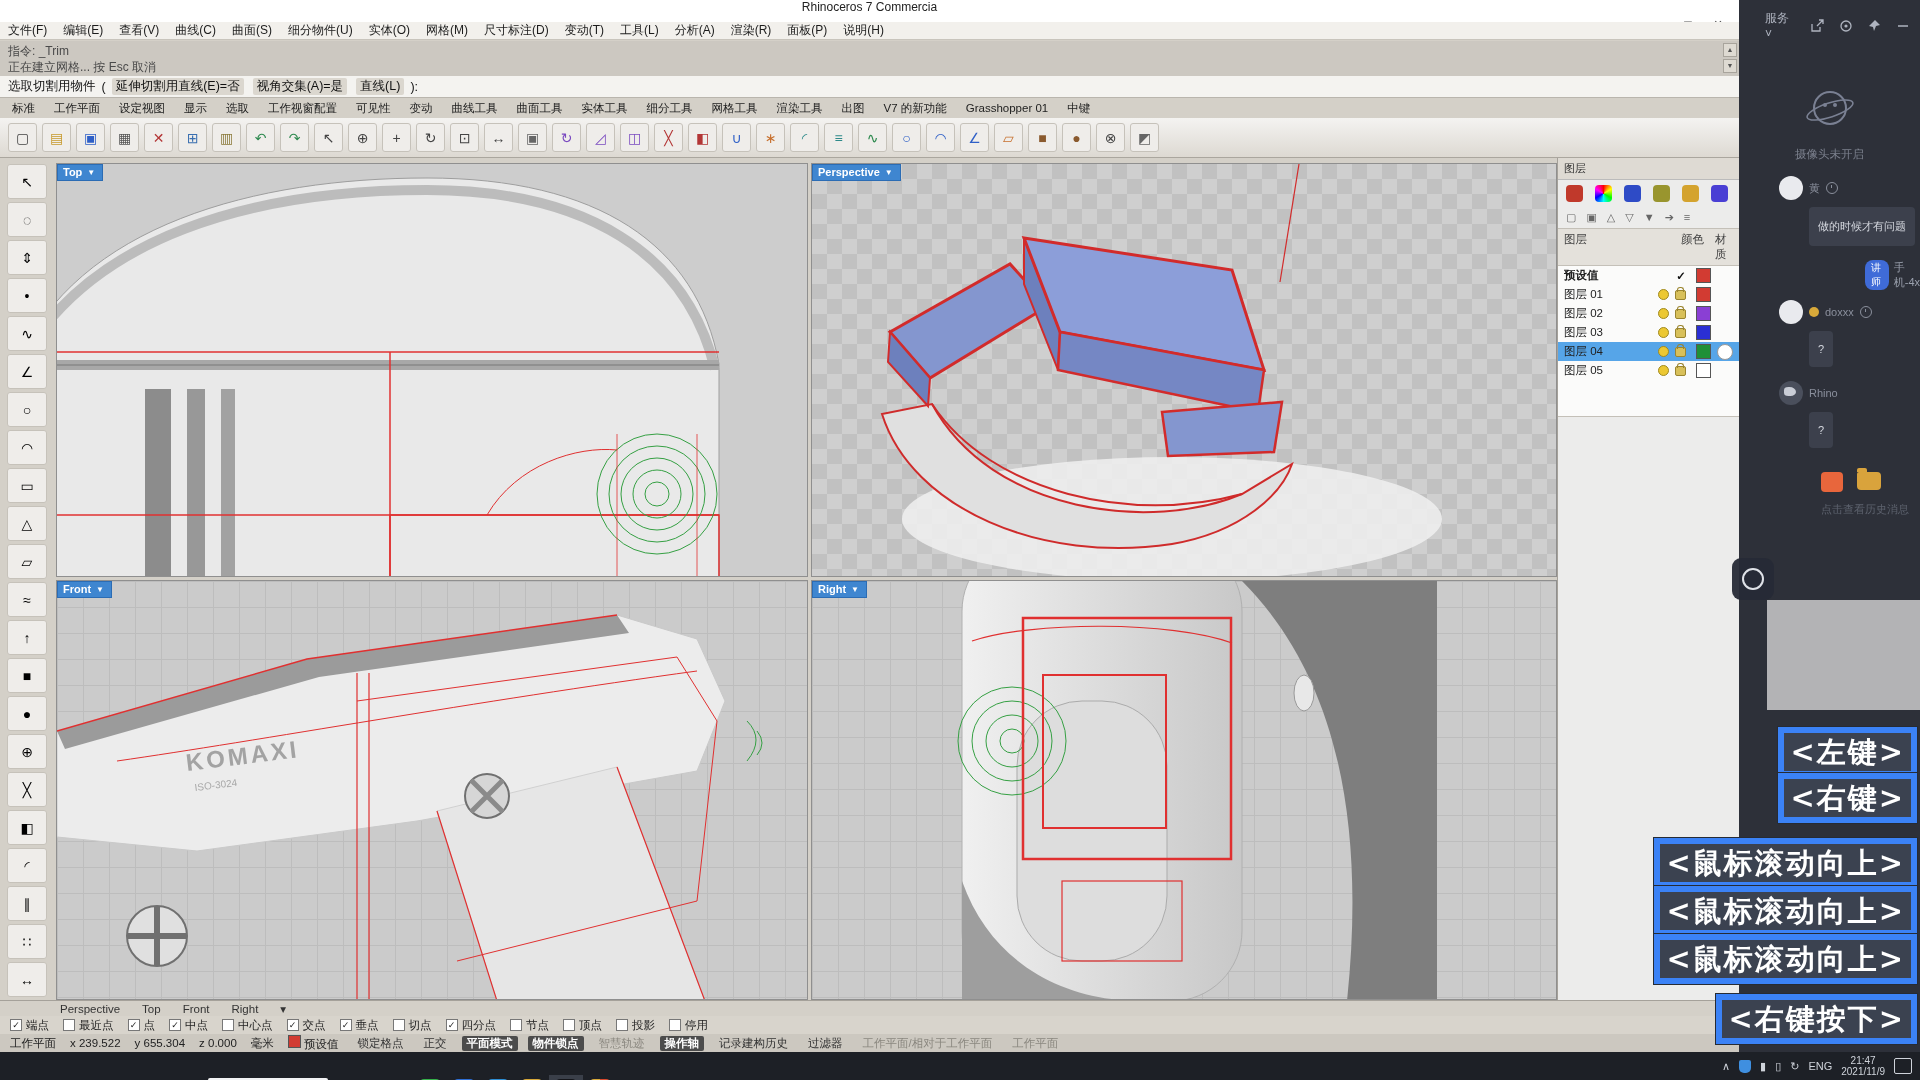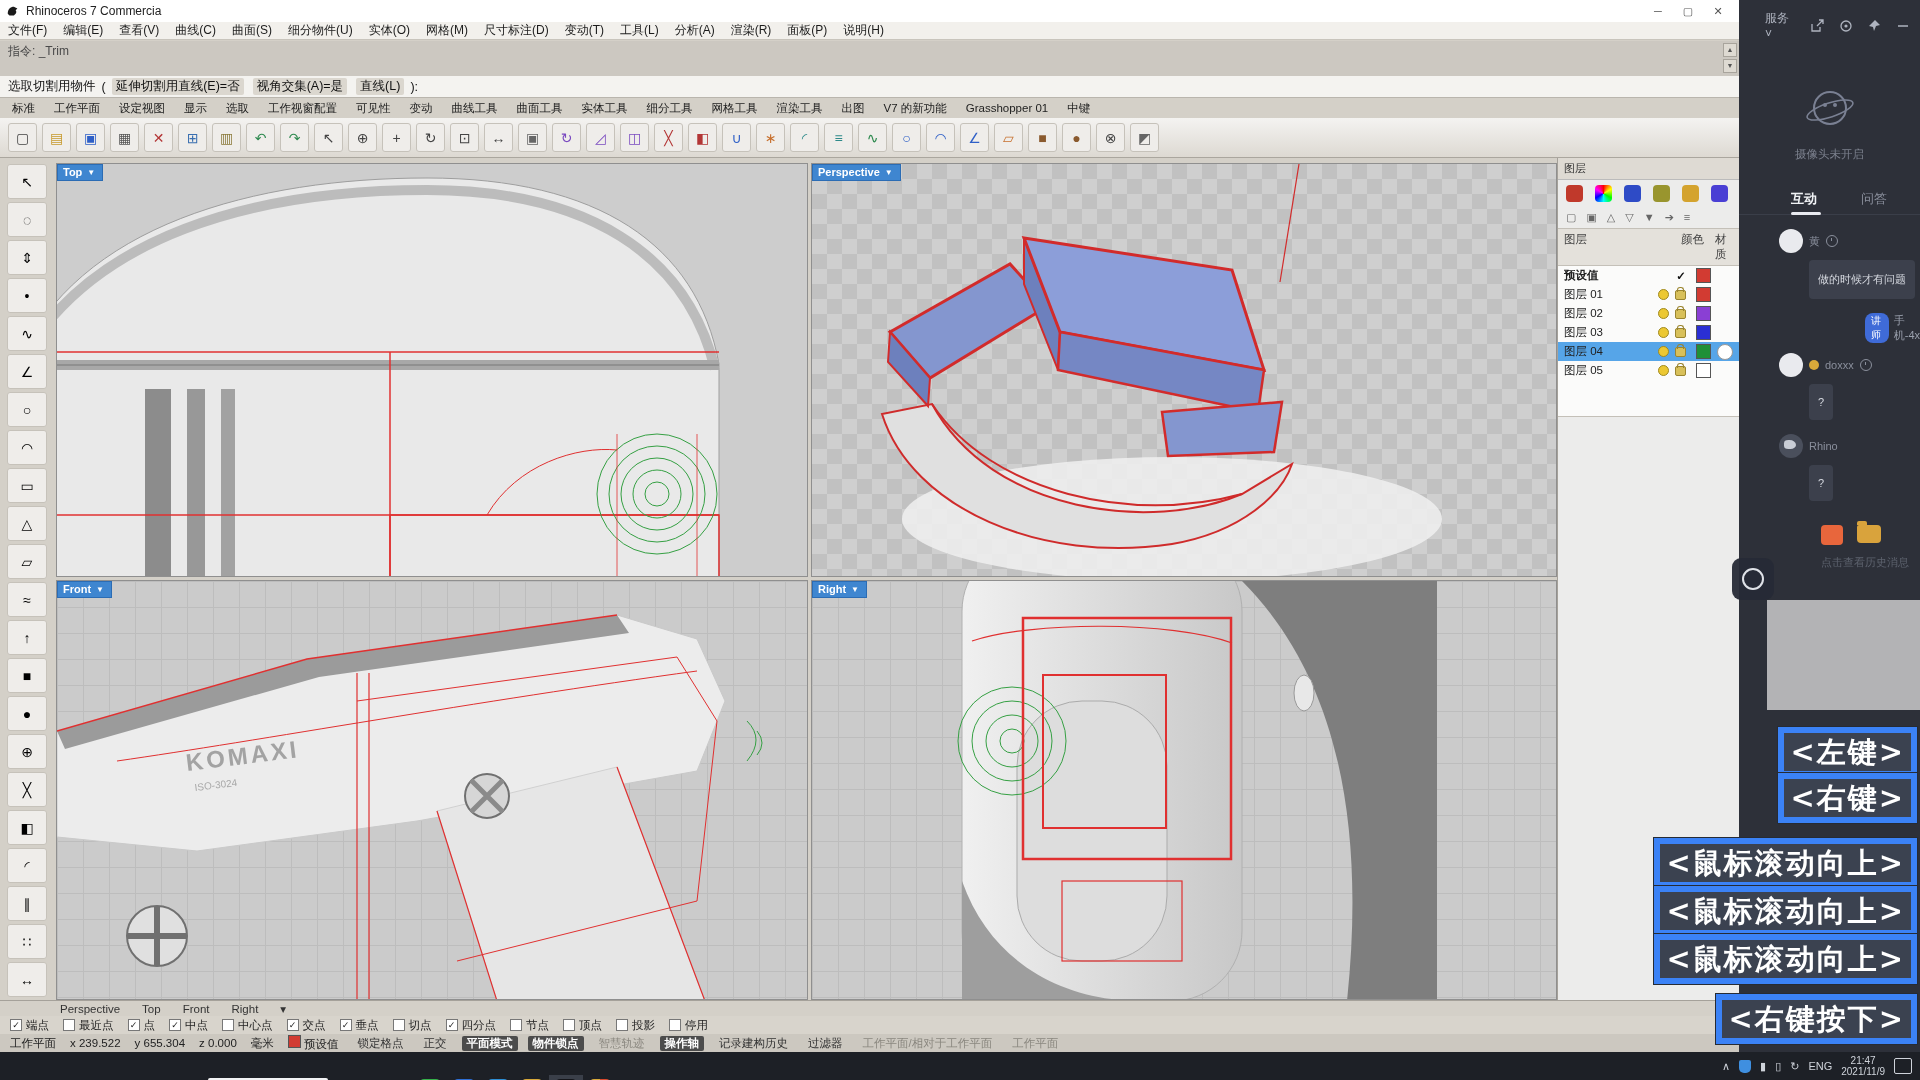--- a/index.html
+++ b/index.html
@@ -1,21 +1,21 @@
 <!DOCTYPE html>
 <html><head>
 <meta charset="utf-8">
 <style>
   html,body{margin:0;padding:0;background:#000;}
   #screen{position:relative;width:1920px;height:1080px;overflow:hidden;background:#2e3140;
           font-family:"Liberation Sans",sans-serif;-webkit-font-smoothing:antialiased;}
   
   .rhino{position:absolute;left:0;top:0;width:1739px;height:1052px;background:#d4d0c8;}
   .titlebar{position:absolute;left:0;top:0;width:100%;height:22px;background:#ffffff;
-            display:flex;align-items:center;padding:0 6px;box-sizing:border-box;font-size:12px;color:#222;}
+            display:flex;align-items:center;padding:0 6px;box-sizing:border-box;font-size:12px;color:#222;flex-direction:column;}
   .titlebar .appicon{width:14px;height:14px;margin-right:6px;}
   .winbtns{margin-left:auto;display:flex;}
   .winbtn{width:30px;height:20px;display:flex;align-items:center;justify-content:center;color:#555;font-size:11px;}
   .menubar{position:absolute;left:0;top:22px;width:100%;height:18px;background:#f2f0ec;border-bottom:1px solid #c8c4bc;
            display:flex;gap:16px;align-items:center;padding:0 8px;font-size:12px;color:#1c1c1c;box-sizing:border-box;}
   .cmdhist{position:absolute;left:0;top:41px;width:100%;height:35px;background:#ccc8c1;color:#4a4a4a;
            font-size:12px;padding:2px 8px;box-sizing:border-box;line-height:16px;}
   .cmdscroll{position:absolute;right:2px;top:2px;width:14px;display:flex;flex-direction:column;gap:2px;}
   .cmdscroll span{background:#dedad2;border:1px solid #a8a49c;font-size:7px;text-align:center;color:#555;height:12px;line-height:12px;}
   .cmdline{position:absolute;left:0;top:76px;width:100%;height:22px;background:#f4f3f0;border-bottom:1px solid #b9b5ad;
@@ -175,20 +175,21 @@
         <span class="mi">变动(T)</span>
         <span class="mi">工具(L)</span>
         <span class="mi">分析(A)</span>
         <span class="mi">渲染(R)</span>
         <span class="mi">面板(P)</span>
         <span class="mi">说明(H)</span>
       </div>
 
     <div class="cmdhist">
       <div>指令: _Trim</div>
+      <div>正在建立网格... 按 Esc 取消</div>
       <div class="cmdscroll">
         <span>▲</span>
         <span>▼</span>
       </div>
     </div>
 
     <div class="cmdline">
       <span>选取切割用物件</span>
       <span>(</span>
       <span style="display:flex;gap:9px;">
@@ -587,24 +588,20 @@
     <div class="camarea">
       <svg width="54" height="54" viewBox="0 0 54 54">
         <circle cx="27" cy="27" r="16" fill="none" stroke="#7a8093" stroke-width="2"></circle>
         <ellipse cx="27" cy="29" rx="24" ry="7" fill="none" stroke="#7a8093" stroke-width="1.6" transform="rotate(-18 27 29)"></ellipse>
         <circle cx="22" cy="24" r="2" fill="#7a8093"></circle>
           <circle cx="32" cy="24" r="2" fill="#7a8093"></circle>
       </svg>
       <div class="camhint">摄像头未开启</div>
     </div>
 
-    <div class="sbtabs">
-        <span class="sbtab on">互动</span>
-        <span class="sbtab">问答</span>
-      </div>
     <div class="msgs">
         <div class="msg">
           <div class="mrow">
             <span class="avatar"></span>
             <span>黄</span>
             <span class="clockico"></span>
           </div>
           <div style="padding-left: 30px;"><span class="bubble">做的时候才有问题</span></div>
         </div>
         <div class="sysline">

